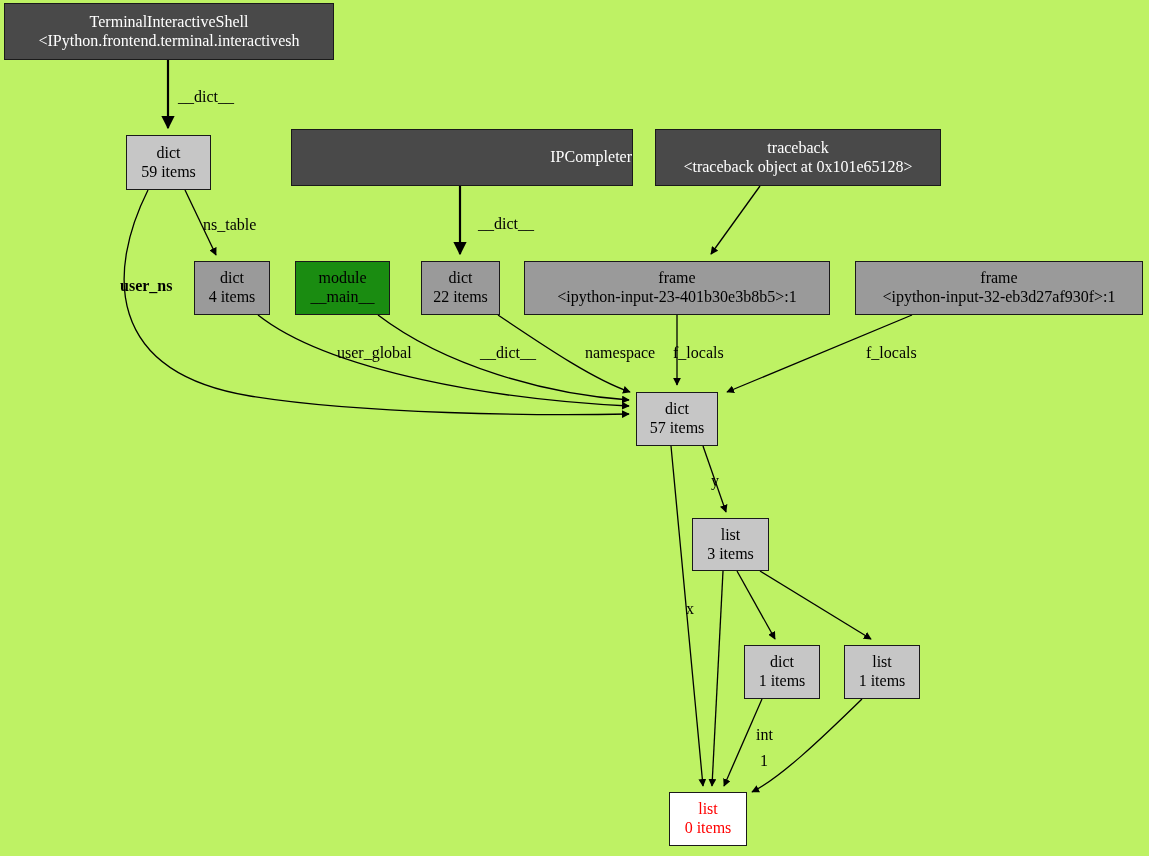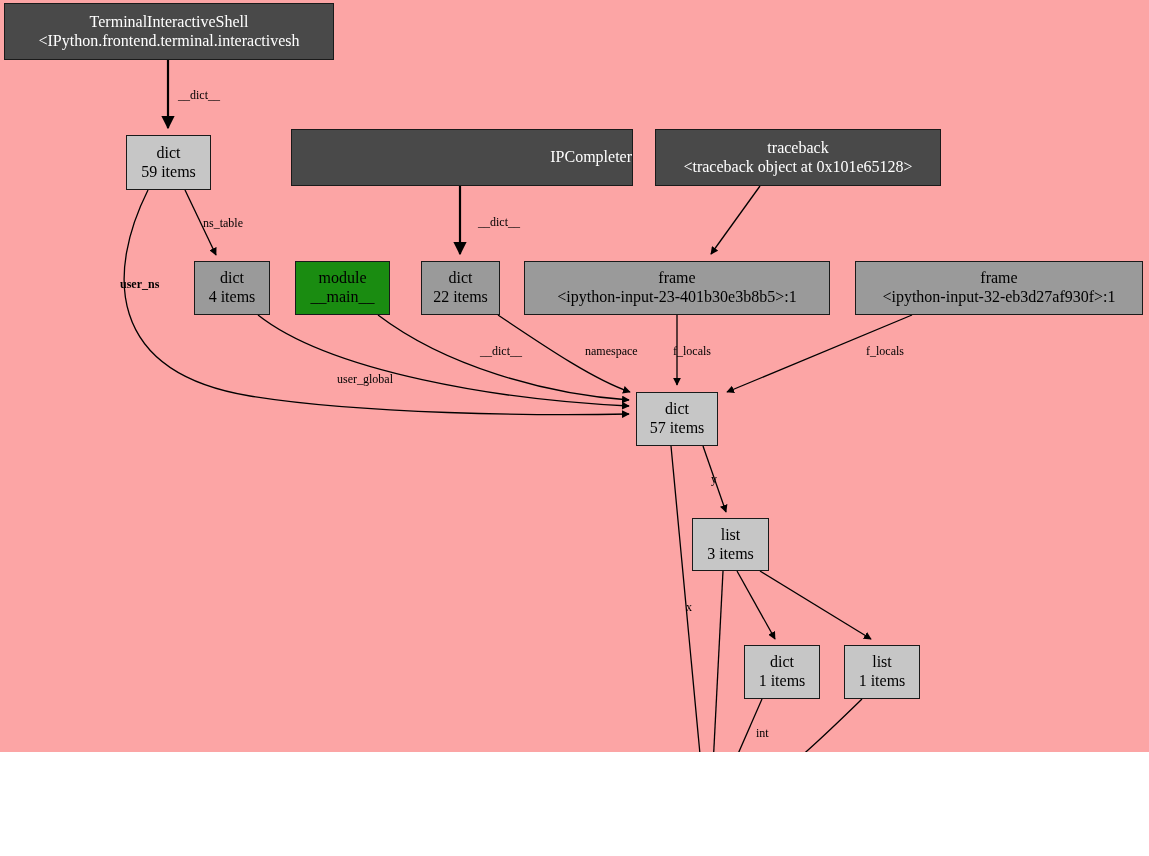--- a/index.html
+++ b/index.html
@@ -3,22 +3,22 @@
 <meta charset="utf-8">
 <style>
   html, body {
     margin: 0;
     padding: 0;
     background: #ffffff;
   }
   #graph-root {
     position: relative;
     width: 1149px;
-    height: 752px;
-    background: #fca5a5;
+    height: 856px;
+    background: #bef264;
     overflow: hidden;
     font-family: "Liberation Serif", "DejaVu Serif", serif;
   }
   #edge-layer {
     position: absolute;
     left: 0;
     top: 0;
     width: 1149px;
     height: 856px;
     pointer-events: none;
@@ -55,21 +55,21 @@
     background: #1a8c11;
     color: #000000;
   }
   .fill-white {
     background: #ffffff;
     color: #ff0000;
   }
   .edge-label {
     position: absolute;
     font-family: "Liberation Serif", "DejaVu Serif", serif;
-    font-size: 12px;
+    font-size: 16px;
     color: #000000;
     white-space: nowrap;
   }
 </style>
 </head>
 <body>
 
 <div id="graph-root">
 
   <svg id="edge-layer" width="1149" height="856" viewBox="0 0 1149 856">
@@ -180,21 +180,21 @@
 
   <div class="node fill-white" style="left:669px; top:792px; width:78px; height:54px; font-size:16px;">
     <span class="ln1">list</span>
     <span class="ln2">0 items</span>
   </div>
 
   <span class="edge-label" style="left:178px; top:88px;">__dict__</span>
   <span class="edge-label" style="left:203px; top:216px;">ns_table</span>
   <span class="edge-label" style="left:120px; top:277px;font-weight:bold;">user_ns</span>
   <span class="edge-label" style="left:478px; top:215px;">__dict__</span>
-  <span class="edge-label" style="left:337px; top:344px;margin-top:28px;">user_global</span>
+  <span class="edge-label" style="left:337px; top:344px;">user_global</span>
   <span class="edge-label" style="left:480px; top:344px;">__dict__</span>
   <span class="edge-label" style="left:585px; top:344px;">namespace</span>
   <span class="edge-label" style="left:673px; top:344px;">f_locals</span>
   <span class="edge-label" style="left:866px; top:344px;">f_locals</span>
   <span class="edge-label" style="left:711px; top:472px;">y</span>
   <span class="edge-label" style="left:686px; top:600px;">x</span>
   <span class="edge-label" style="left:756px; top:726px;">int</span>
   <span class="edge-label" style="left:760px; top:752px;">1</span>
 
 </div>

